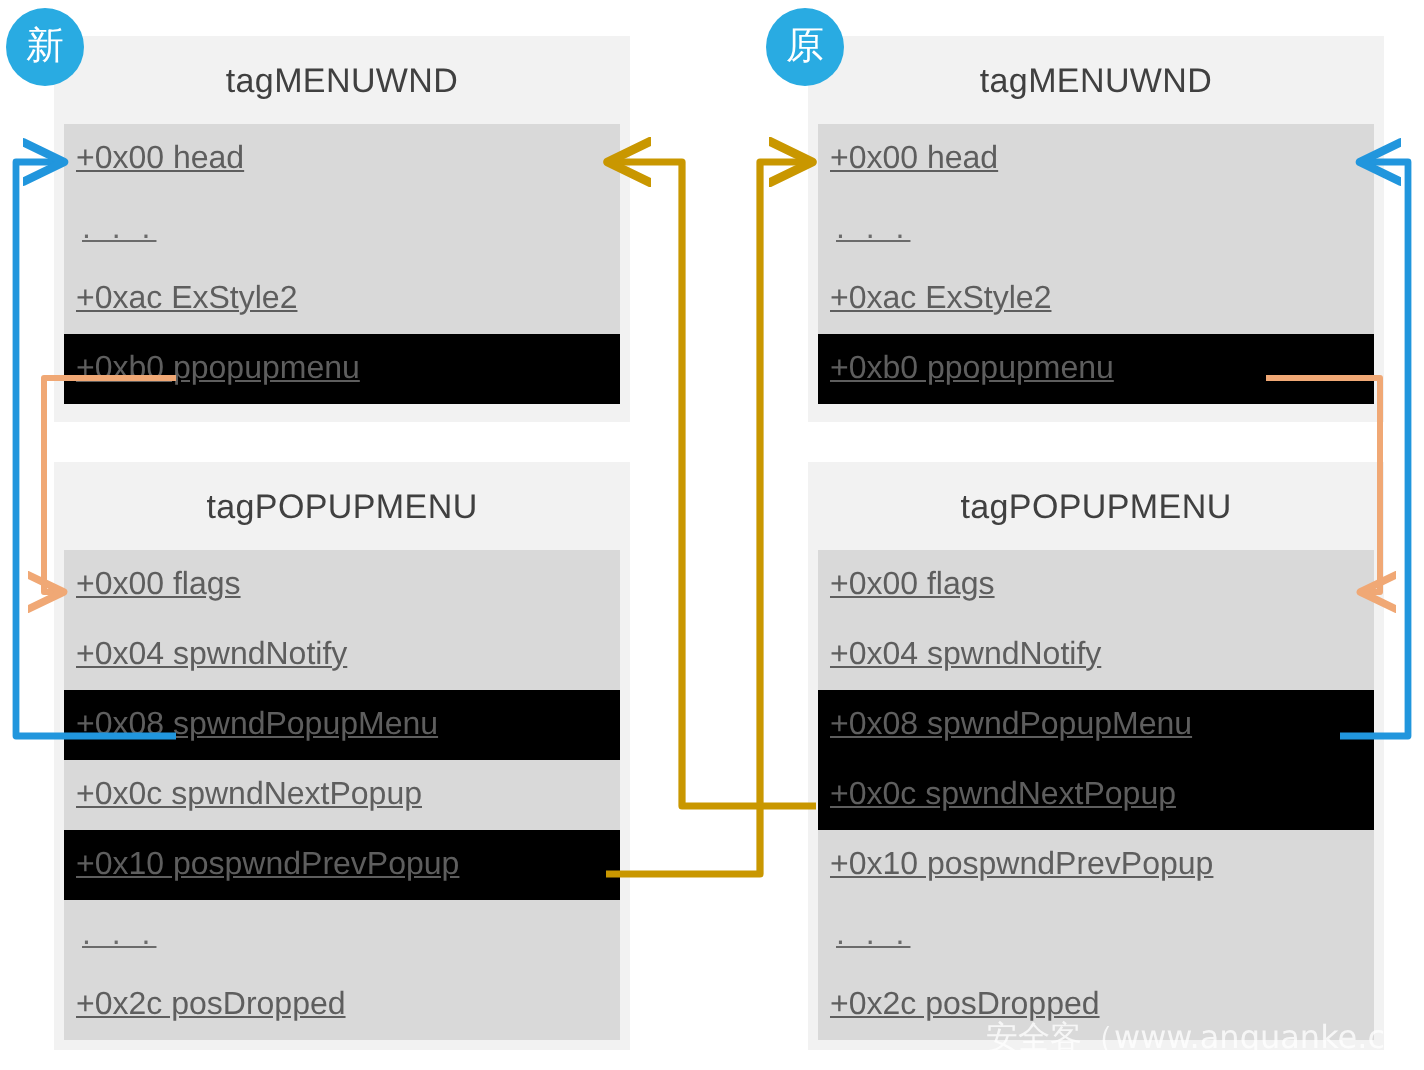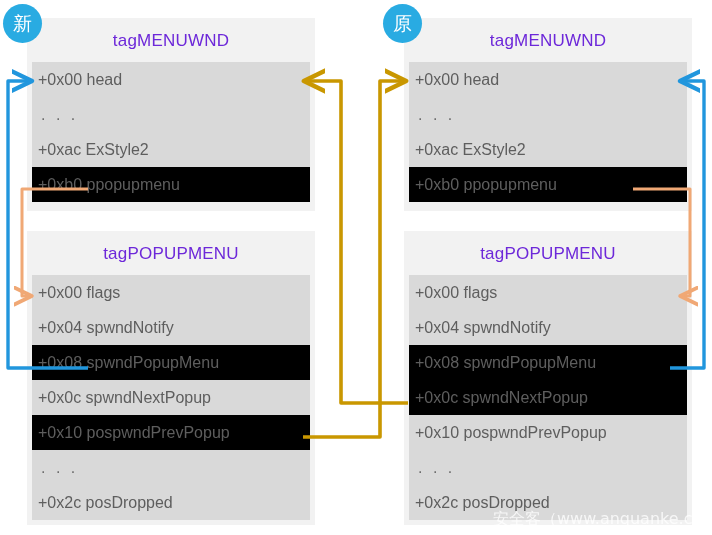--- a/index.html
+++ b/index.html
@@ -25,37 +25,38 @@
 
   
   .panel {
     position: absolute;
     background: #f2f2f2;
     z-index: 2;
   }
   .panel-title {
     text-align: center;
     font-size: 17px;
-    color: #6d28d9;
+    color: #404040;
     letter-spacing: .2px;
     line-height: 1;
     padding-top: 14px;
     padding-bottom: 13px;
   }
   .rows {
     margin: 0 5px 6px 5px;
   }
   .row {
     height: 35px;
     line-height: 35px;
     font-size: 16px;
     padding-left: 6px;
     color: #5e5e5e;
     white-space: nowrap;
     overflow: hidden;
+    text-decoration: underline;
   }
   .row.shade-a { background: #d9d9d9; }
   .row.shade-b { background: #000000; }
   .row.ellipsis { letter-spacing: 3px; padding-left: 9px; color: #6b6b6b; }
 
   
   .badge {
     position: absolute;
     width: 39px; height: 39px;
     border-radius: 50%;

